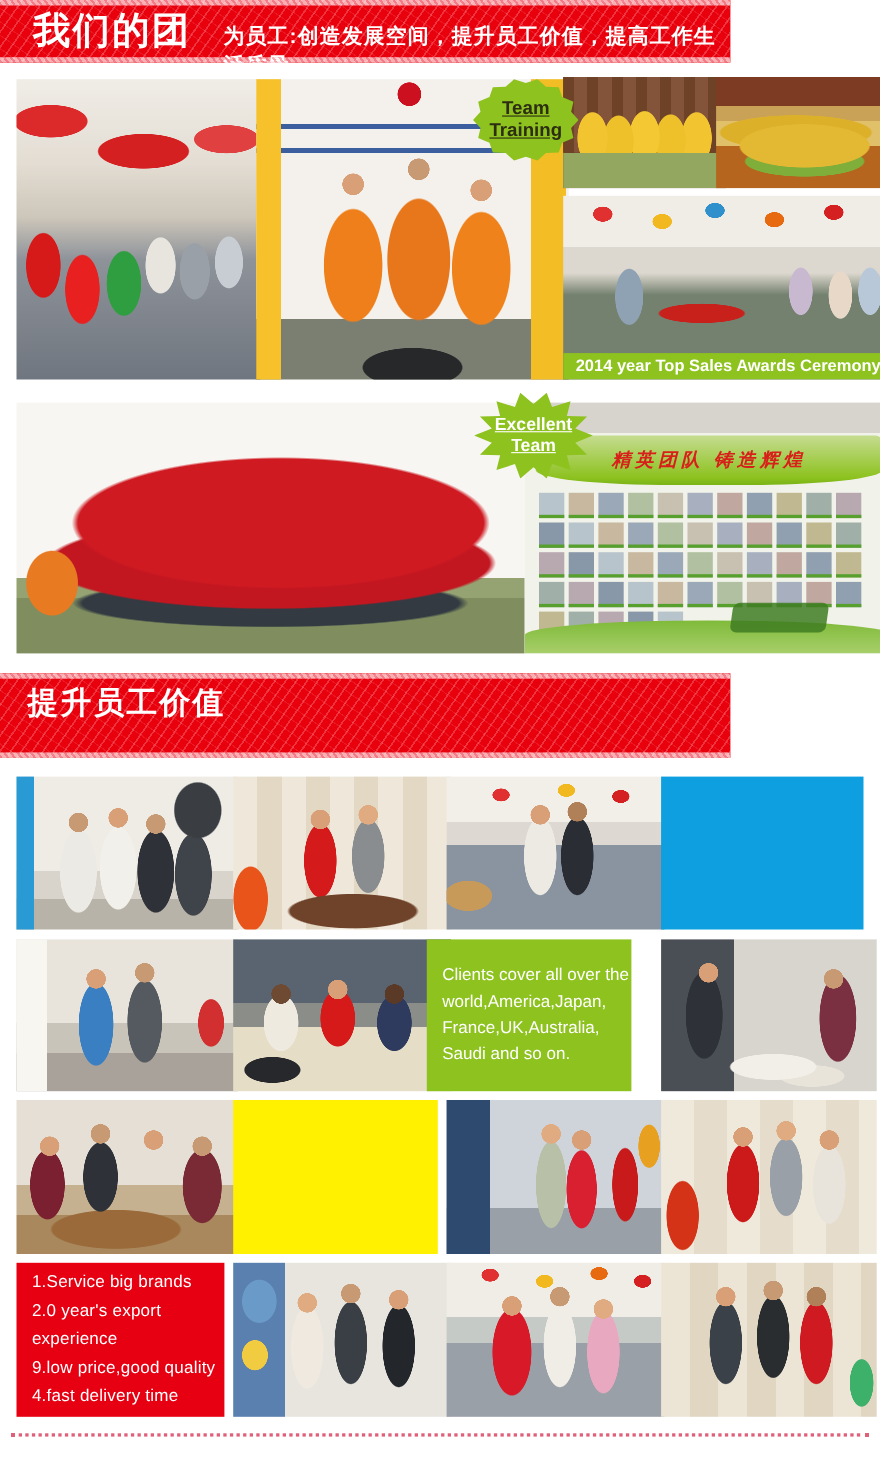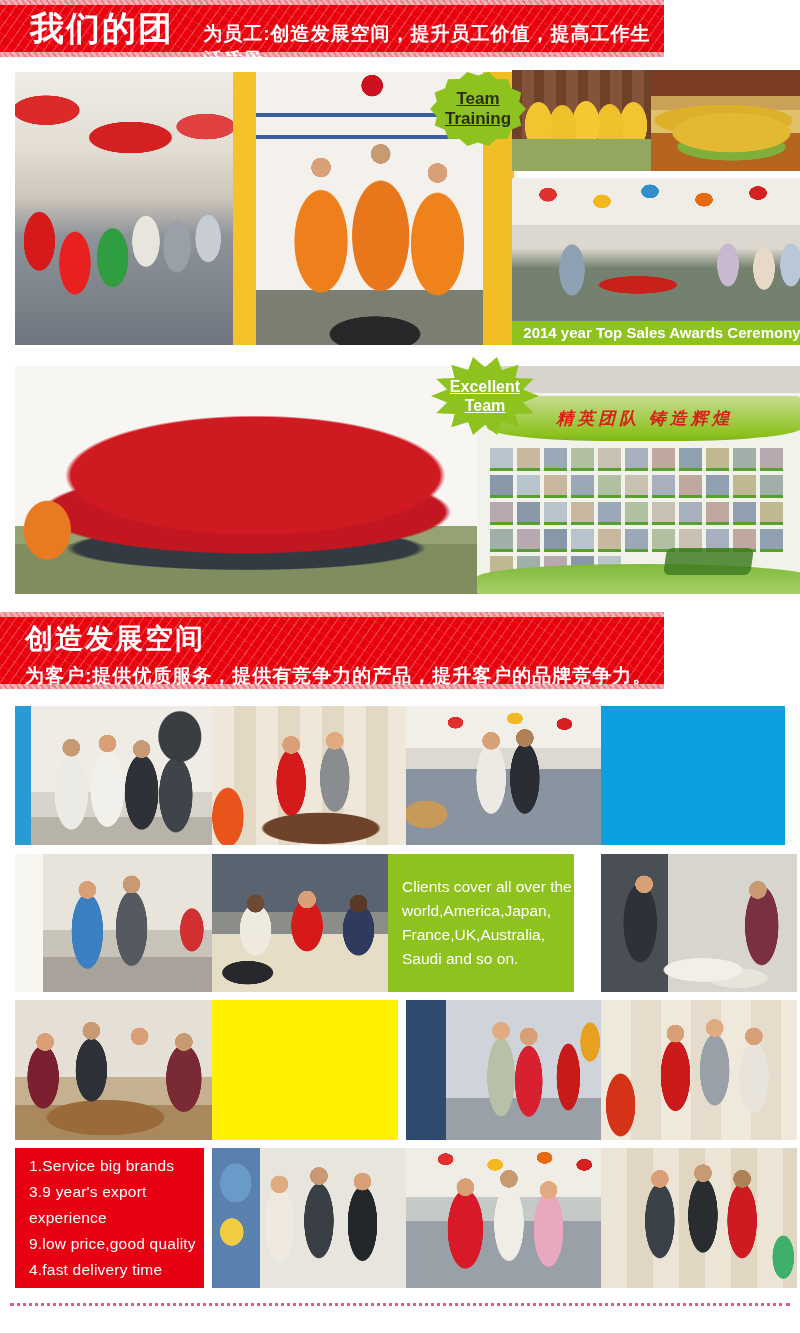--- a/index.html
+++ b/index.html
@@ -340,22 +340,21 @@
     <div class="pg-wave"></div>
     <div class="pg-logo"></div>
   </div>
 
   <div class="abs badge badge-burst" style="left:431px;top:356px;width:108px;height:80px;">
     <span>Excellent</span>
     <span>Team</span>
   </div>
 
   <header class="abs banner banner2">
-    <span class="b-title">创造发展空间</span>
-    <span class="b-sub">为客户:提供优质服务，提供有竞争力的产品，提升客户的品牌竞争力。</span>
+    <span class="b-title">提升员工价值</span>
   </header>
 
   <div class="abs photo q11" style="left:15px;top:706px;width:189px;height:139px;"></div>
   <div class="abs photo q12" style="left:212px;top:706px;width:186px;height:139px;"></div>
   <div class="abs photo q13" style="left:406px;top:706px;width:186px;height:139px;"></div>
   <div class="abs block-blue" style="left:601px;top:706px;width:184px;height:139px;"></div>
 
   <div class="abs photo q21" style="left:15px;top:854px;width:189px;height:138px;"></div>
   <div class="abs photo q22" style="left:212px;top:854px;width:186px;height:138px;"></div>
   <div class="abs block-green" style="left:388px;top:854px;width:186px;height:138px;">
@@ -366,21 +365,21 @@
   </div>
   <div class="abs photo q24" style="left:601px;top:854px;width:184px;height:138px;"></div>
 
   <div class="abs photo q31" style="left:15px;top:1000px;width:189px;height:140px;"></div>
   <div class="abs block-yellow" style="left:212px;top:1000px;width:186px;height:140px;"></div>
   <div class="abs photo q33" style="left:406px;top:1000px;width:186px;height:140px;"></div>
   <div class="abs photo q34" style="left:601px;top:1000px;width:184px;height:140px;"></div>
 
   <div class="abs block-red" style="left:15px;top:1148px;width:189px;height:140px;">
     <div class="line">1.Service big brands</div>
-    <div class="line">3.9 year's export experience</div>
+    <div class="line">2.0 year's export experience</div>
     <div class="line">9.low price,good quality</div>
     <div class="line">4.fast delivery time</div>
   </div>
   <div class="abs photo q42" style="left:212px;top:1148px;width:186px;height:140px;"></div>
   <div class="abs photo q43" style="left:406px;top:1148px;width:186px;height:140px;"></div>
   <div class="abs photo q44" style="left:601px;top:1148px;width:184px;height:140px;"></div>
 
   <div class="abs dotted-line" style="left:10px;top:1303px;width:780px;"></div>
 
 </div>

